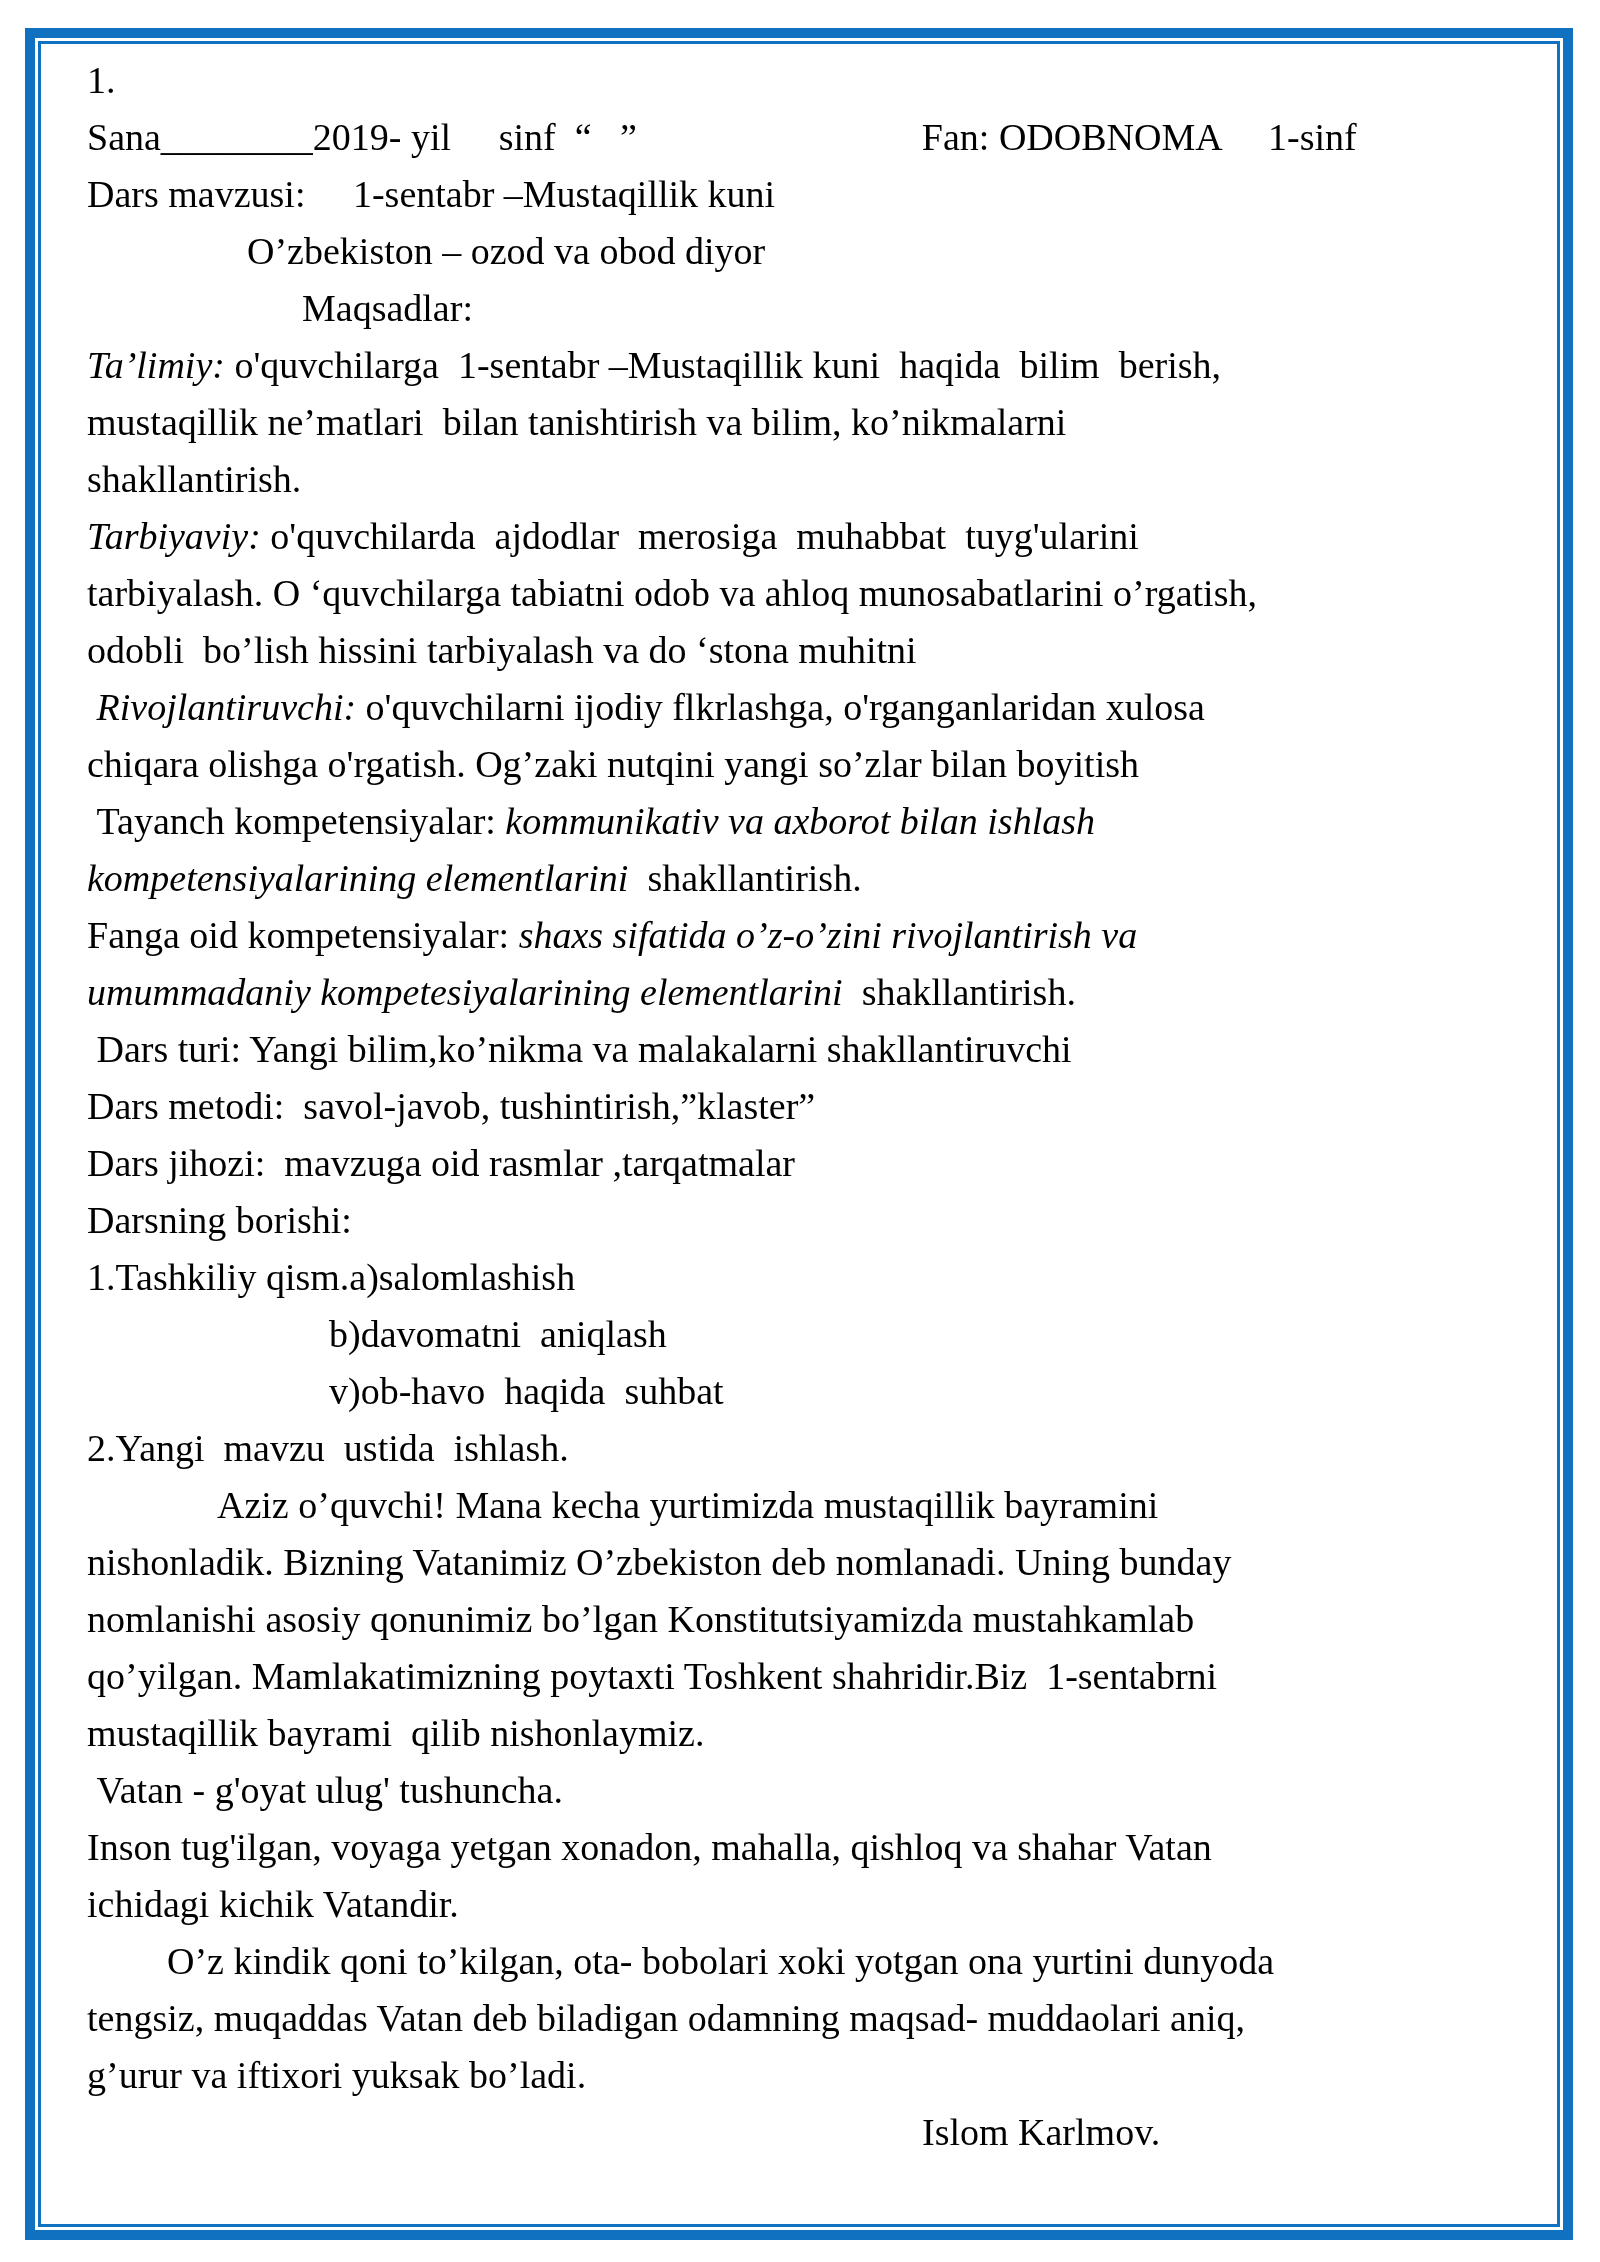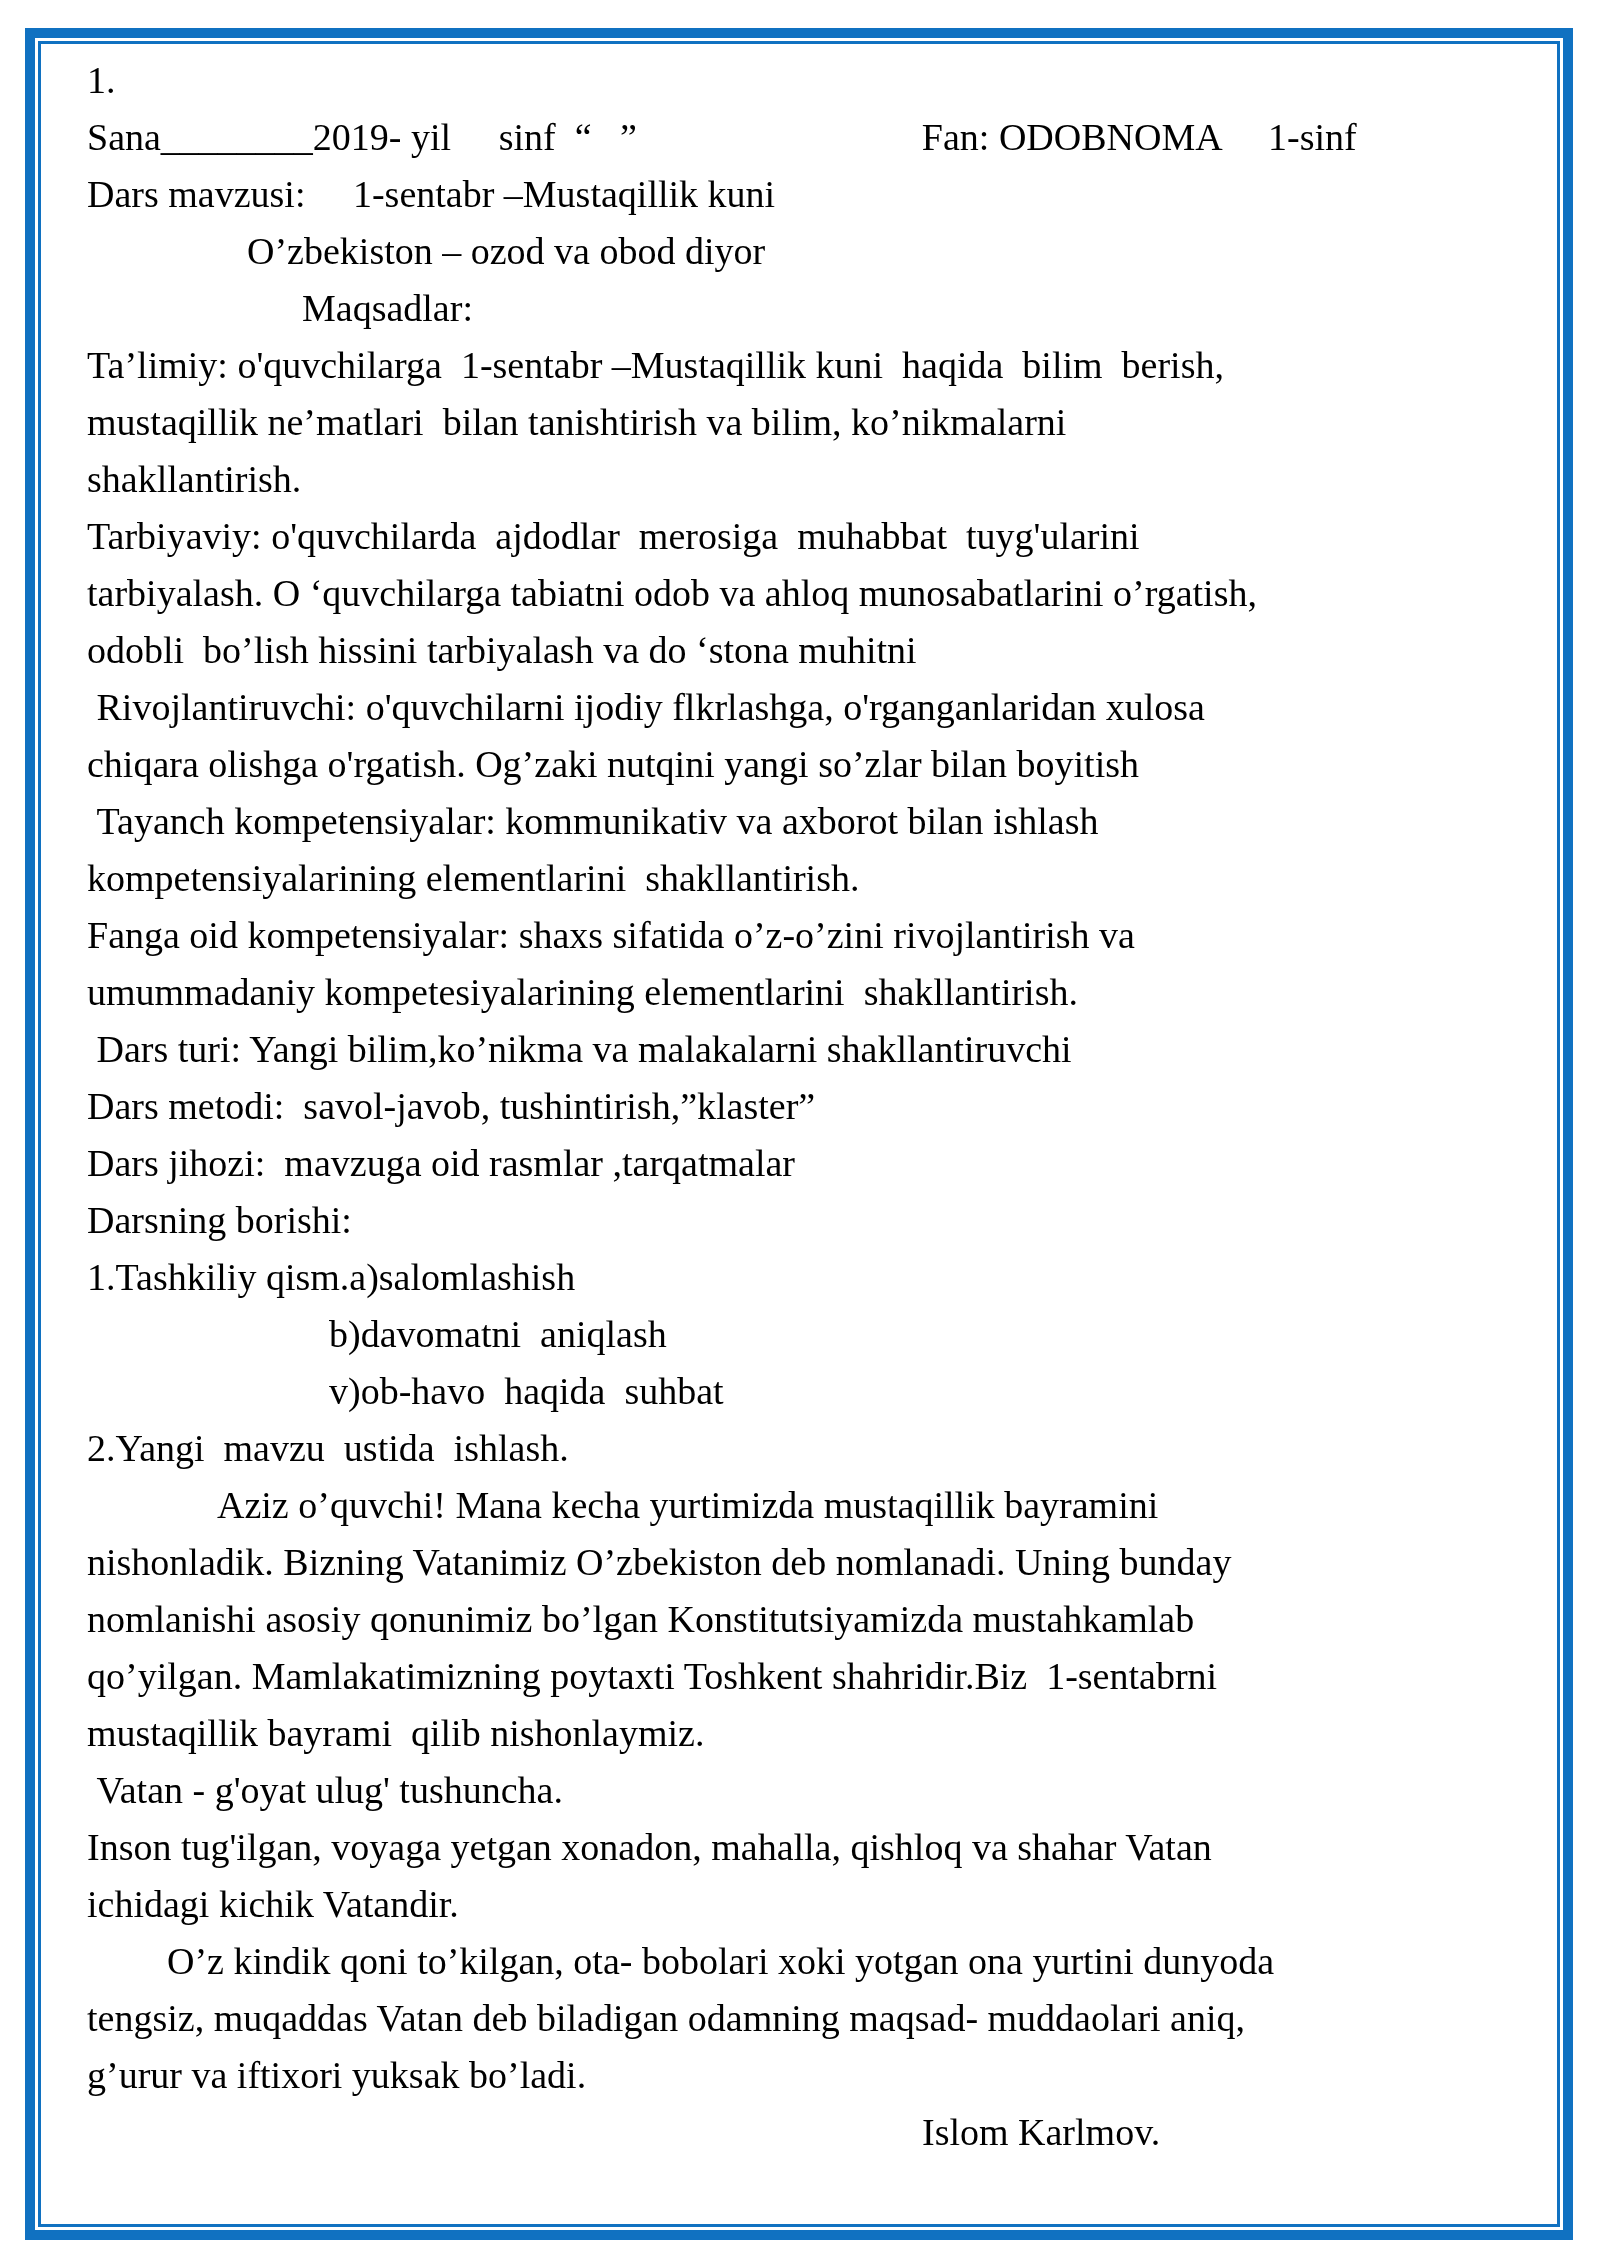--- a/index.html
+++ b/index.html
@@ -41,20 +41,21 @@
     padding: 8px 24px 0 46px;
     font-size: 38px;
     line-height: 57px;
     white-space: pre-wrap;
     overflow: hidden;
   }
   .line {
     min-height: 57px;
   }
   .it {
+    font-style: italic;
     margin-top: 6px;
   }
 </style>
 </head>
 <body>
 
 <div class="page">
   <div class="border-outer">
     <div class="border-inner">
       <div class="content" id="doc-content"><div class="line"><span>1.</span></div><div class="line"><span>Sana________2019- yil     sinf  “   ”                              Fan: ODOBNOMA     1-sinf</span></div><div class="line"><span>Dars mavzusi:     1-sentabr –Mustaqillik kuni</span></div><div class="line" style="padding-left: 160px;"><span>O’zbekiston – ozod va obod diyor</span></div><div class="line" style="padding-left: 215px;"><span>Maqsadlar:</span></div><div class="line"><span class="it">Ta’limiy:</span><span> o'quvchilarga  1-sentabr –Mustaqillik kuni  haqida  bilim  berish,</span></div><div class="line"><span>mustaqillik ne’matlari  bilan tanishtirish va bilim, ko’nikmalarni</span></div><div class="line"><span>shakllantirish.</span></div><div class="line"><span class="it">Tarbiyaviy:</span><span> o'quvchilarda  ajdodlar  merosiga  muhabbat  tuyg'ularini</span></div><div class="line"><span>tarbiyalash. O ‘quvchilarga tabiatni odob va ahloq munosabatlarini o’rgatish,</span></div><div class="line"><span>odobli  bo’lish hissini tarbiyalash va do ‘stona muhitni</span></div><div class="line"><span class="it"> Rivojlantiruvchi:</span><span> o'quvchilarni ijodiy flkrlashga, o'rganganlaridan xulosa</span></div><div class="line"><span>chiqara olishga o'rgatish. Og’zaki nutqini yangi so’zlar bilan boyitish</span></div><div class="line"><span> Tayanch kompetensiyalar: </span><span class="it">kommunikativ va axborot bilan ishlash</span></div><div class="line"><span class="it">kompetensiyalarining elementlarini</span><span>  shakllantirish.</span></div><div class="line"><span>Fanga oid kompetensiyalar: </span><span class="it">shaxs sifatida o’z-o’zini rivojlantirish va</span></div><div class="line"><span class="it">umummadaniy kompetesiyalarining elementlarini</span><span>  shakllantirish.</span></div><div class="line"><span> Dars turi: Yangi bilim,ko’nikma va malakalarni shakllantiruvchi</span></div><div class="line"><span>Dars metodi:  savol-javob, tushintirish,”klaster”</span></div><div class="line"><span>Dars jihozi:  mavzuga oid rasmlar ,tarqatmalar</span></div><div class="line"><span>Darsning borishi:</span></div><div class="line"><span>1.Tashkiliy qism.a)salomlashish</span></div><div class="line" style="padding-left: 242px;"><span>b)davomatni  aniqlash</span></div><div class="line" style="padding-left: 242px;"><span>v)ob-havo  haqida  suhbat</span></div><div class="line"><span>2.Yangi  mavzu  ustida  ishlash.</span></div><div class="line" style="padding-left: 130px;"><span>Aziz o’quvchi! Mana kecha yurtimizda mustaqillik bayramini</span></div><div class="line"><span>nishonladik. Bizning Vatanimiz O’zbekiston deb nomlanadi. Uning bunday</span></div><div class="line"><span>nomlanishi asosiy qonunimiz bo’lgan Konstitutsiyamizda mustahkamlab</span></div><div class="line"><span>qo’yilgan. Mamlakatimizning poytaxti Toshkent shahridir.Biz  1-sentabrni</span></div><div class="line"><span>mustaqillik bayrami  qilib nishonlaymiz.</span></div><div class="line"><span> Vatan - g'oyat ulug' tushuncha.</span></div><div class="line"><span>Inson tug'ilgan, voyaga yetgan xonadon, mahalla, qishloq va shahar Vatan</span></div><div class="line"><span>ichidagi kichik Vatandir.</span></div><div class="line" style="padding-left: 80px;"><span>O’z kindik qoni to’kilgan, ota- bobolari xoki yotgan ona yurtini dunyoda</span></div><div class="line"><span>tengsiz, muqaddas Vatan deb biladigan odamning maqsad- muddaolari aniq,</span></div><div class="line"><span>g’urur va iftixori yuksak bo’ladi.</span></div><div class="line" style="padding-left: 835px;"><span>Islom Karlmov.</span></div></div>

